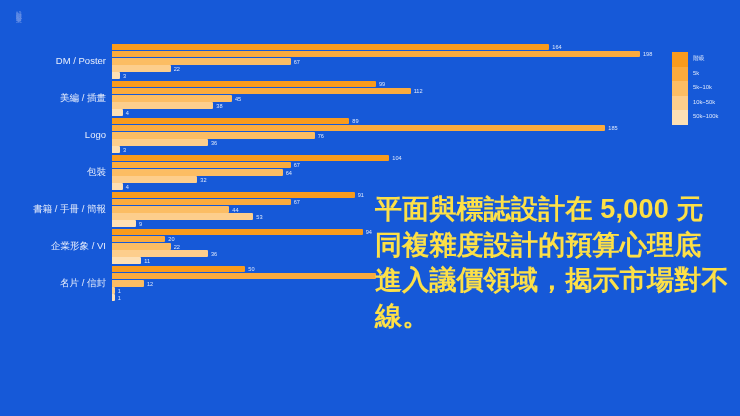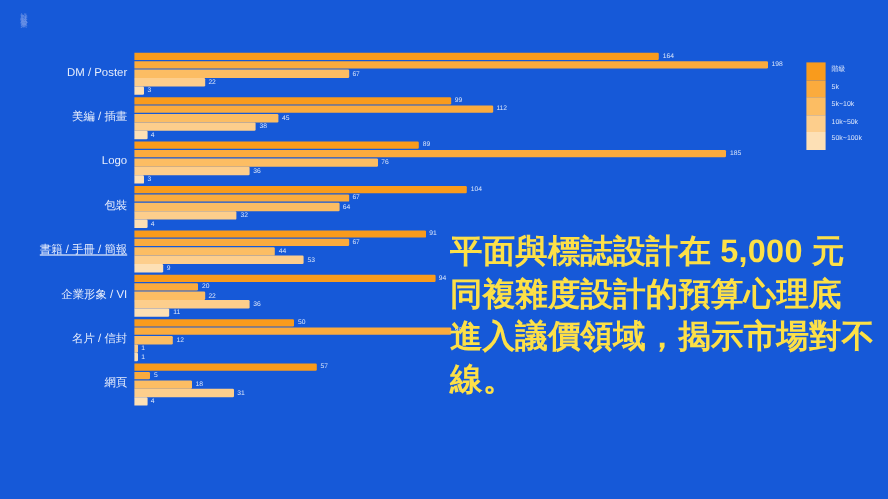--- a/index.html
+++ b/index.html
@@ -189,21 +189,21 @@
             <div class="bar" style="width: 85.3333px; background: rgb(253, 206, 140);"></div>
             <span class="bval">32</span>
           </div>
           <div class="barrow">
             <div class="bar" style="width: 10.6667px; background: rgb(253, 224, 181);"></div>
             <span class="bval">4</span>
           </div>
         </div>
       </div>
       <div class="grp">
-        <div class="catlabel" style="top: 12px; text-decoration: underline;">書籍 / 手冊 / 簡報</div>
+        <div class="catlabel" style="top: 12px;">書籍 / 手冊 / 簡報</div>
         <div class="bars">
           <div class="barrow">
             <div class="bar" style="width: 242.667px; background: rgb(249, 155, 28);"></div>
             <span class="bval">91</span>
           </div>
           <div class="barrow">
             <div class="bar" style="width: 178.667px; background: rgb(251, 171, 61);"></div>
             <span class="bval">67</span>
           </div>
           <div class="barrow">
@@ -260,45 +260,20 @@
             <div class="bar" style="width: 32px; background: rgb(252, 189, 99);"></div>
             <span class="bval">12</span>
           </div>
           <div class="barrow">
             <div class="bar" style="width: 2.66667px; background: rgb(253, 206, 140);"></div>
             <span class="bval">1</span>
           </div>
           <div class="barrow">
             <div class="bar" style="width: 2.66667px; background: rgb(253, 224, 181);"></div>
             <span class="bval">1</span>
-          </div>
-        </div>
-      </div>
-      <div class="grp">
-        <div class="catlabel" style="top: 12px;">網頁</div>
-        <div class="bars">
-          <div class="barrow">
-            <div class="bar" style="width: 152px; background: rgb(249, 155, 28);"></div>
-            <span class="bval">57</span>
-          </div>
-          <div class="barrow">
-            <div class="bar" style="width: 13.3333px; background: rgb(251, 171, 61);"></div>
-            <span class="bval">5</span>
-          </div>
-          <div class="barrow">
-            <div class="bar" style="width: 48px; background: rgb(252, 189, 99);"></div>
-            <span class="bval">18</span>
-          </div>
-          <div class="barrow">
-            <div class="bar" style="width: 82.6667px; background: rgb(253, 206, 140);"></div>
-            <span class="bval">31</span>
-          </div>
-          <div class="barrow">
-            <div class="bar" style="width: 10.6667px; background: rgb(253, 224, 181);"></div>
-            <span class="bval">4</span>
           </div>
         </div>
       </div>
     </div>
 
   <div class="legend" id="legend">
       <div class="lgrow">
         <span class="lgsw" style="background: rgb(249, 155, 28);"></span>
         <span class="lglabel">階級</span>
       </div>

